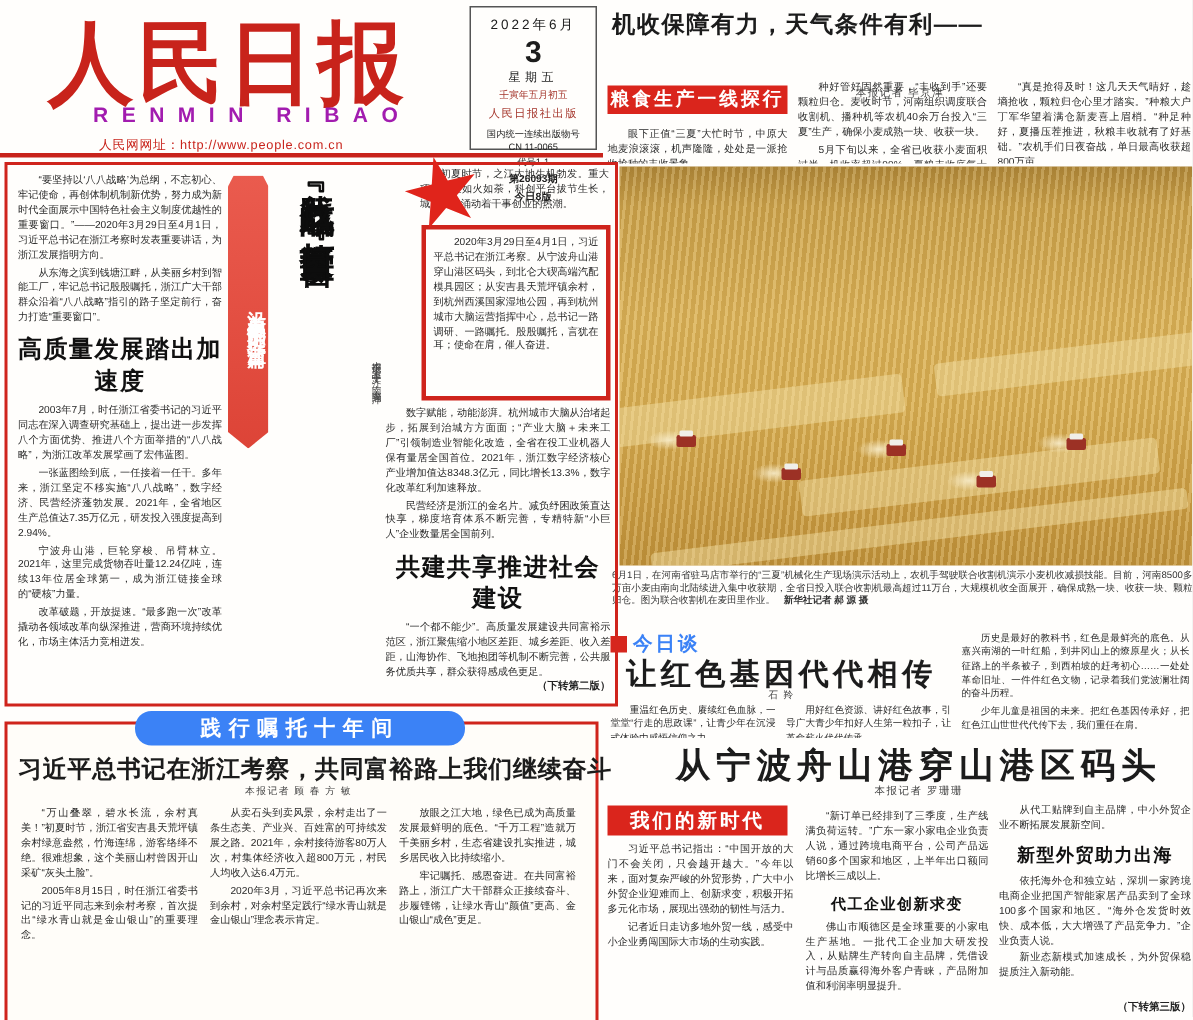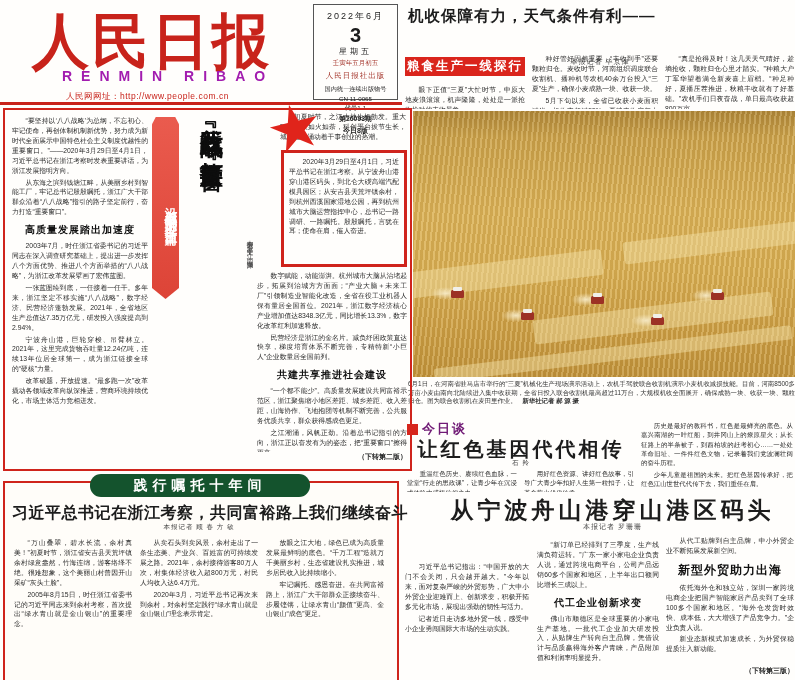--- a/index.html
+++ b/index.html
@@ -2,21 +2,21 @@
 <html><head>
 <meta charset="utf-8">
 <style>
   html,body{margin:0;padding:0;background:#e9e9e9;font-family:"Liberation Sans","DejaVu Sans",sans-serif;}
   #page{position:relative;width:795px;height:680px;margin:0 auto;background:#fffefc;overflow:hidden;color:#1c1c1c;}
   .abs{position:absolute;}
   .txt{font-size:6.8px;line-height:1.46;text-align:justify;color:#2a2a2a;overflow:hidden;}
   .txt p{margin:0 0 2px;text-indent:2em;}
   .small{font-size:6.4px;}
   .tag{background:#da251c;color:#fff;font-weight:700;display:flex;align-items:center;justify-content:center;letter-spacing:2px;font-size:12.5px;}
-  .colsub{font-weight:700;font-size:10px;text-align:center;margin:4px 0;letter-spacing:1px;color:#111;}
+  .colsub{font-weight:700;font-size:16px;text-align:center;margin:4px 0;letter-spacing:1px;color:#111;}
   .byline{font-size:7px;color:#444;text-align:center;letter-spacing:1px;}
   .vert{writing-mode:vertical-rl;}
   .jump{font-weight:700;font-size:7px;text-align:right;color:#222;}
   
   #m-title{font-family:"DejaVu Serif","Liberation Serif",serif;font-weight:900;color:#c8231b;font-size:57px;letter-spacing:3px;transform:scaleY(1.06);transform-origin:top left;white-space:nowrap;}
   #m-latin{color:#a21caf;font-weight:700;font-size:14px;letter-spacing:9px;}
   #m-web{color:#c8231b;font-size:8.5px;letter-spacing:.5px;}
   #datebox{border:1px solid #555;display:flex;flex-direction:column;align-items:center;padding:5px 2px;box-sizing:border-box;gap:1.5px;}
   #datebox .d1{font-size:9px;letter-spacing:2px;}
   #datebox .d2{font-size:20px;font-weight:700;line-height:1;}
@@ -42,27 +42,27 @@
   #photo{background:linear-gradient(180deg,#ad8436 0%,#c99f48 10%,#d9af55 38%,#d7ac50 60%,#c99a40 85%,#bf9038 100%);overflow:hidden;}
   .rows{position:absolute;inset:0;background:repeating-linear-gradient(96deg,rgba(255,242,200,.22) 0 2px,rgba(120,95,40,.10) 2px 5px);}
   .swath{position:absolute;background:rgba(243,226,168,.45);transform:rotate(-7deg);border-radius:3px;}
   .harv{position:absolute;width:13px;height:8px;background:#9c3125;border-radius:1.5px;z-index:2;}
   .harv::before{content:"";position:absolute;left:2px;top:-3px;width:9px;height:4px;background:#f0efea;border-radius:1px;}
   .dust{position:absolute;width:30px;height:13px;background:radial-gradient(ellipse at center,rgba(246,233,196,.95) 0%,rgba(246,233,196,0) 70%);z-index:1;}
   #caption{font-size:6.4px;line-height:1.35;text-align:justify;color:#333;}
   #caption b{font-weight:700;white-space:nowrap;margin-left:4px;}
   
   #jrt-icon{width:11px;height:11px;background:#d6261d;display:inline-block;margin-right:4px;}
-  #jrt-label{color:#701a75;font-weight:900;font-size:13px;letter-spacing:2px;display:flex;align-items:center;}
+  #jrt-label{color:#3b82f6;font-weight:900;font-size:13px;letter-spacing:2px;display:flex;align-items:center;}
   #jrt-head{font-weight:900;font-size:20px;letter-spacing:3px;text-align:center;white-space:nowrap;}
   
   #tr-head{font-weight:900;font-size:23px;letter-spacing:4px;text-align:center;white-space:nowrap;}
   
   #dec-box{border:2px solid #cf241c;background:#fffdf9;}
-  #dec-tab{background:#14532d;color:#fff;font-weight:900;font-size:14px;letter-spacing:5px;border-radius:11px;display:flex;align-items:center;justify-content:center;z-index:2;}
+  #dec-tab{background:#3b82f6;color:#fff;font-weight:900;font-size:14px;letter-spacing:5px;border-radius:11px;display:flex;align-items:center;justify-content:center;z-index:2;}
   #dec-head{font-weight:900;font-size:16px;letter-spacing:.5px;text-align:center;white-space:nowrap;}
 </style>
 </head>
 <body>
 
 <div id="page">
 
   <div class="abs" id="m-title" style="left:32px;top:2px;">人民日报</div>
   <div class="abs" id="m-latin" style="left:62px;top:68px;">RENMIN RIBAO</div>
   <div class="abs" id="m-web" style="left:66px;top:91px;">人民网网址：http://www.people.com.cn</div>
@@ -175,20 +175,21 @@
   <div class="abs txt small" style="left:524px;top:469px;width:110px;height:23px;">
       <p>用好红色资源、讲好红色故事，引导广大青少年扣好人生第一粒扣子，让革命薪火代代传承。</p>
     </div>
   <div class="abs txt small" style="left:641px;top:421px;width:152px;height:70px;">
       <p>历史是最好的教科书，红色是最鲜亮的底色。从嘉兴南湖的一叶红船，到井冈山上的燎原星火；从长征路上的半条被子，到西柏坡的赶考初心……一处处革命旧址、一件件红色文物，记录着我们党波澜壮阔的奋斗历程。</p>
       <p>少年儿童是祖国的未来。把红色基因传承好，把红色江山世世代代传下去，我们重任在肩。</p>
     </div>
 
   <div class="abs" id="tr-head" style="left:430px;top:495px;width:365px;">从宁波舟山港穿山港区码头</div>
   <div class="abs byline" style="left:430px;top:522px;width:365px;">本报记者 罗珊珊</div>
+  <div class="abs tag" style="left:405px;top:537px;width:120px;height:20px;font-size:13px;">我们的新时代</div>
   <div class="abs txt" style="left:405px;top:562px;width:124px;height:118px;">
       <p>习近平总书记指出：“中国开放的大门不会关闭，只会越开越大。”今年以来，面对复杂严峻的外贸形势，广大中小外贸企业迎难而上、创新求变，积极开拓多元化市场，展现出强劲的韧性与活力。</p>
       <p>记者近日走访多地外贸一线，感受中小企业勇闯国际大市场的生动实践。</p>
     </div>
   <div class="abs" style="left:537px;top:540px;width:122px;height:144px;overflow:hidden;">
     <div class="txt">
         <p>“新订单已经排到了三季度，生产线满负荷运转。”广东一家小家电企业负责人说，通过跨境电商平台，公司产品远销60多个国家和地区，上半年出口额同比增长三成以上。</p>
       </div>
     <div class="colsub" style="font-size:10px;">代工企业创新求变</div>
     <div class="txt">

